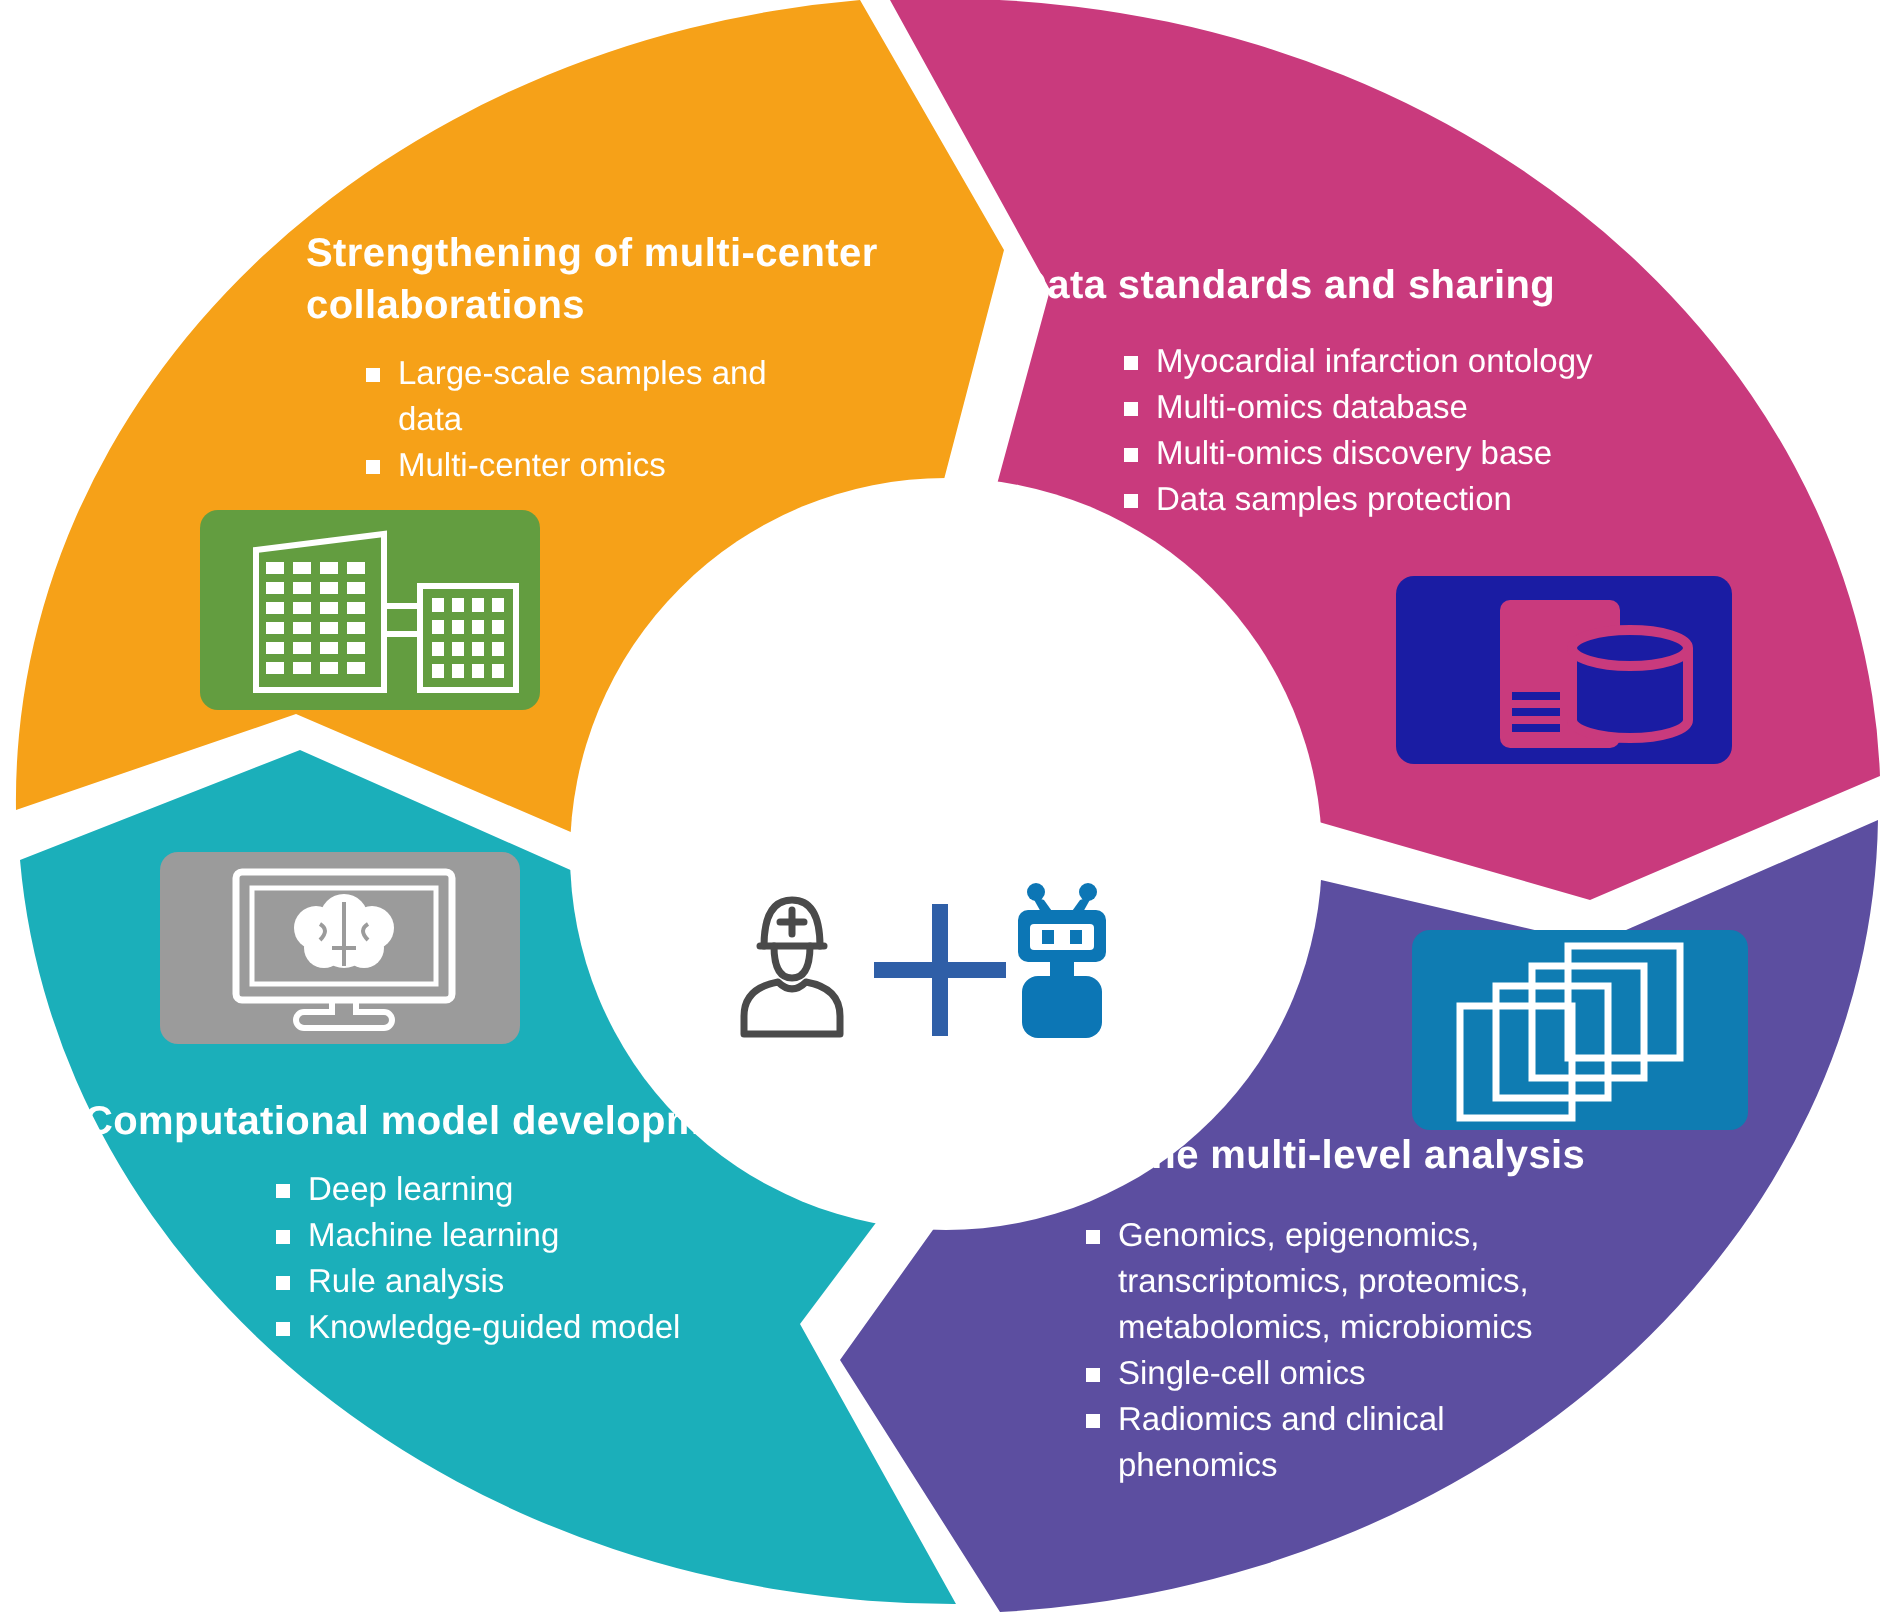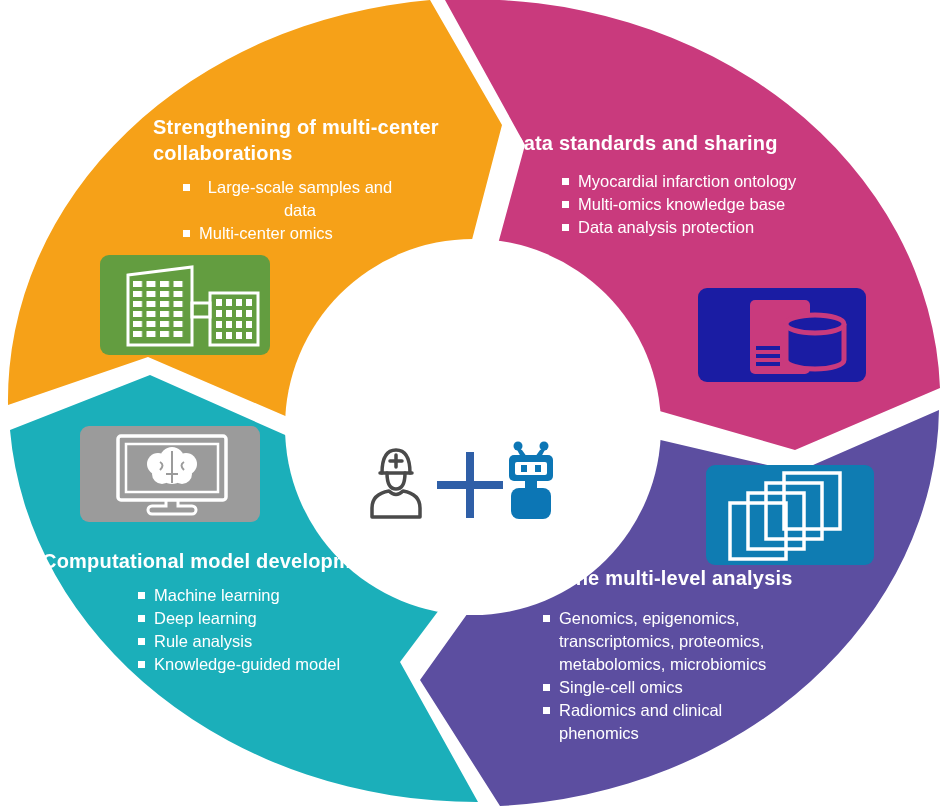--- a/index.html
+++ b/index.html
@@ -13,21 +13,21 @@
     position:absolute;color:#ffffff;font-weight:bold;
     font-size:20px;line-height:1.3;letter-spacing:.2px;
   }
   .bullets{
     position:absolute;margin:0;padding:0;list-style:none;
     color:#ffffff;font-size:16.5px;line-height:1.4;
   }
   .bullets li{display:flex;align-items:flex-start;}
   .sq{flex:none;width:7px;height:7px;background:#ffffff;margin:8px 9px 0 0;}
   .t-tl{left:153px;top:114px;width:352px;}
-  .b-tl{left:183px;top:176px;width:218px;text-align:center;}
+  .b-tl{left:183px;top:176px;width:218px;}
   .t-tr{left:509px;top:130px;width:345px;}
   .b-tr{left:562px;top:170px;width:330px;}
   .t-bl{left:42px;top:548px;width:430px;}
   .b-bl{left:138px;top:584px;width:300px;}
   .t-br{left:518px;top:565px;width:350px;}
   .b-br{left:543px;top:607px;width:262px;}
   .center-text{
     position:absolute;left:272px;top:318px;width:402px;
     text-align:center;font-weight:bold;font-size:27px;line-height:1.42;
   }
@@ -148,37 +148,41 @@
   </ul>
 
   <div class="q-title t-tr">Data standards and sharing</div>
   <ul class="bullets b-tr">
     <li>
         <span class="sq"></span>
         <span>Myocardial infarction ontology</span>
       </li>
     <li>
         <span class="sq"></span>
-        <span>Multi-omics knowledge base</span>
-      </li>
-    <li>
-        <span class="sq"></span>
-        <span>Data analysis protection</span>
+        <span>Multi-omics database</span>
+      </li>
+    <li>
+        <span class="sq"></span>
+        <span>Multi-omics discovery base</span>
+      </li>
+    <li>
+        <span class="sq"></span>
+        <span>Data samples protection</span>
       </li>
   </ul>
 
   <div class="q-title t-bl">Computational model development</div>
   <ul class="bullets b-bl">
     <li>
         <span class="sq"></span>
+        <span>Deep learning</span>
+      </li>
+    <li>
+        <span class="sq"></span>
         <span>Machine learning</span>
-      </li>
-    <li>
-        <span class="sq"></span>
-        <span>Deep learning</span>
       </li>
     <li>
         <span class="sq"></span>
         <span>Rule analysis</span>
       </li>
     <li>
         <span class="sq"></span>
         <span>Knowledge-guided model</span>
       </li>
   </ul>

